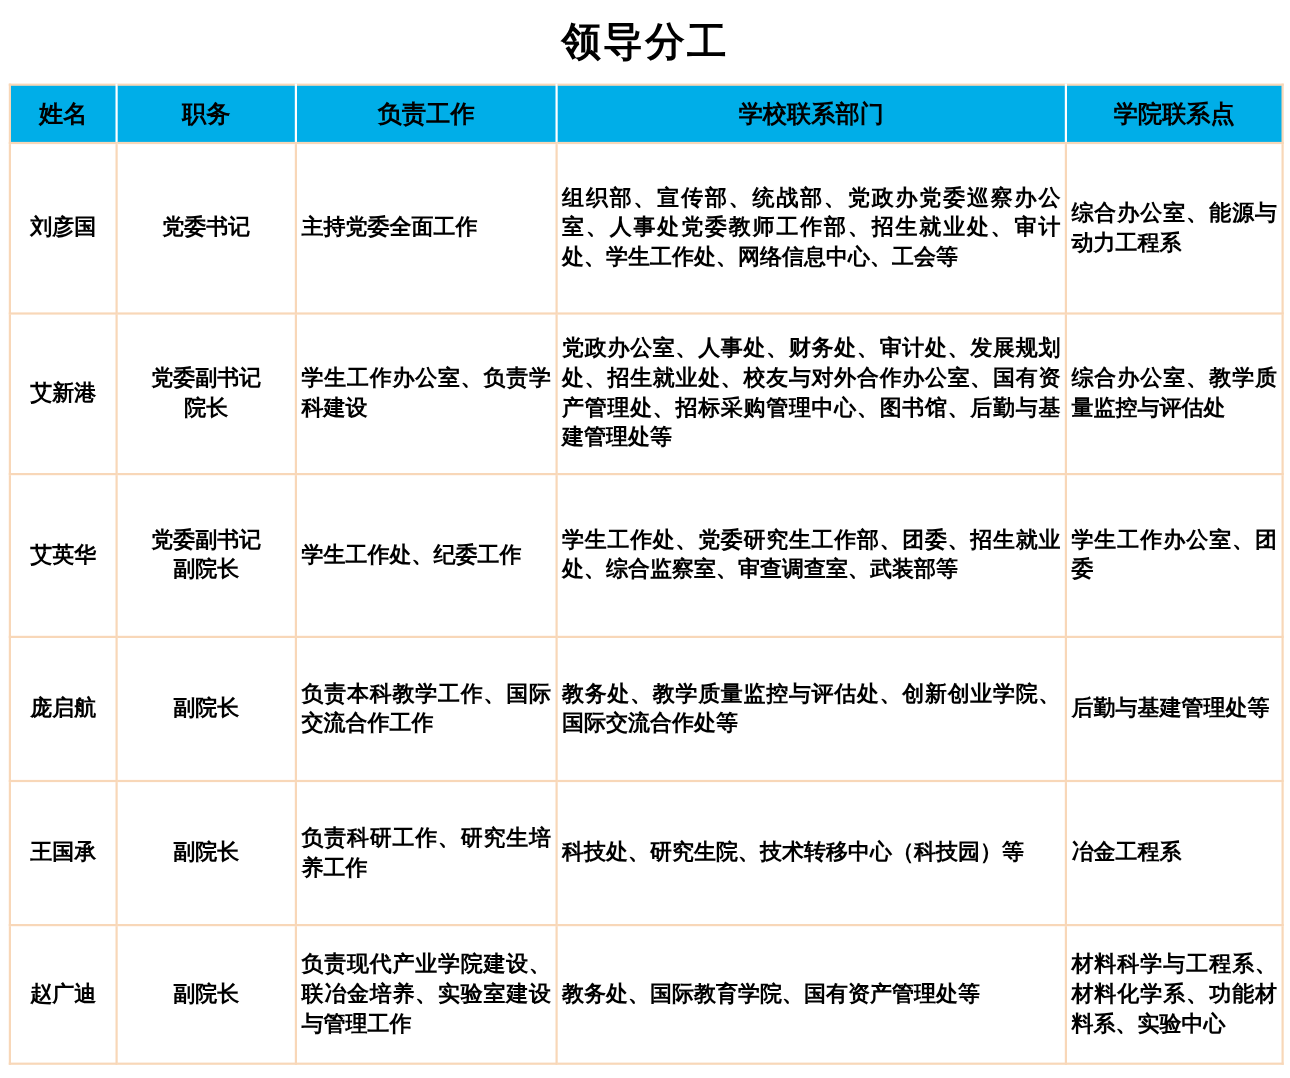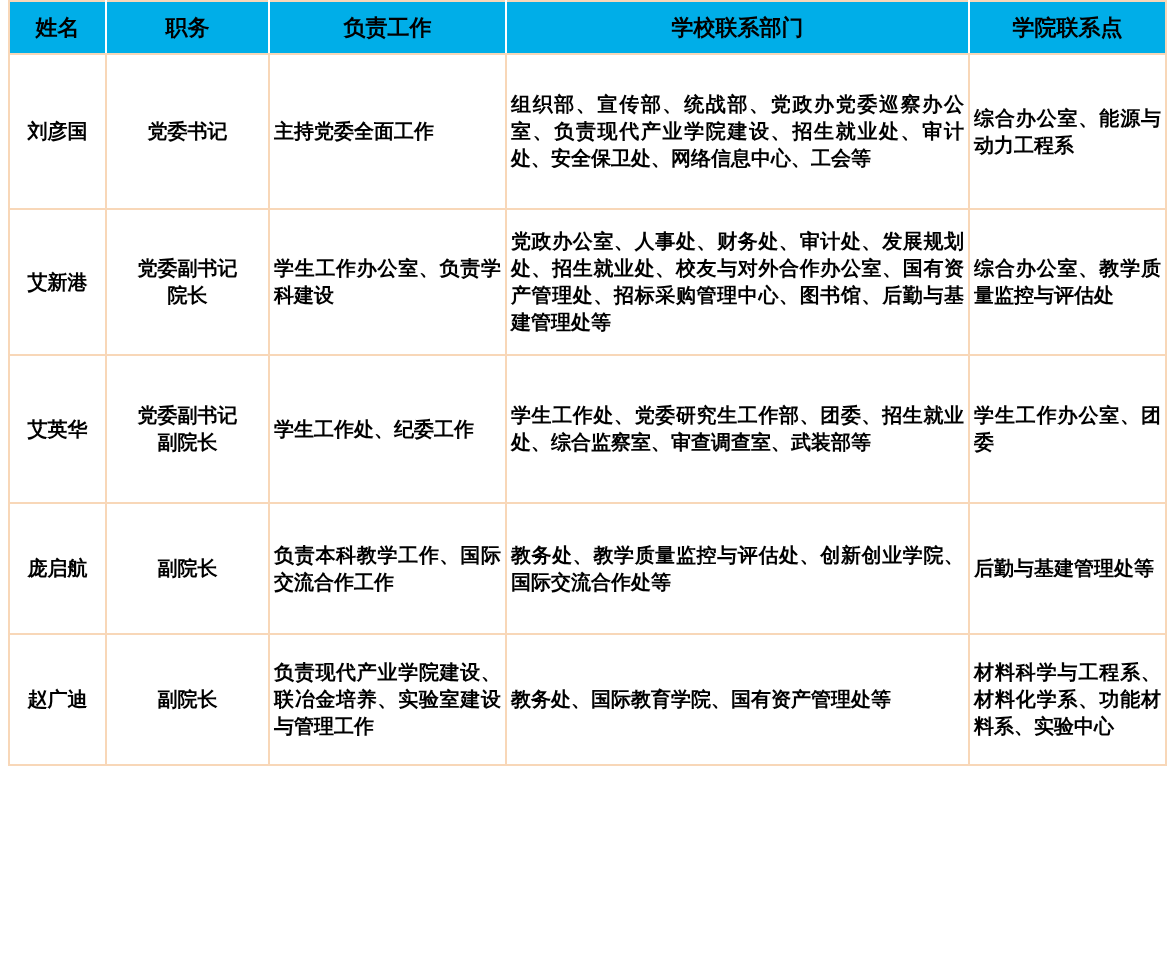--- a/index.html
+++ b/index.html
@@ -76,20 +76,21 @@
   tbody tr:nth-child(3) { height: 148px; }
   tbody tr:nth-child(4) { height: 131px; margin-left: 39px; }
   tbody tr:nth-child(5) { height: 131px; }
   tbody tr:nth-child(6) { height: 126px; }
 </style>
 </head>
 <body>
 
 <div class="page">
 
+  <h1 class="title">领导分工</h1>
 
   <table class="leadership">
     <colgroup>
       <col class="c-name">
       <col class="c-position">
       <col class="c-duty">
       <col class="c-school">
       <col class="c-college">
     </colgroup>
     <thead>
@@ -99,21 +100,21 @@
         <th>负责工作</th>
         <th>学校联系部门</th>
         <th>学院联系点</th>
       </tr>
     </thead>
     <tbody>
       <tr>
         <td class="name">刘彦国</td>
         <td class="position">党委书记</td>
         <td class="duty">主持党委全面工作</td>
-        <td class="school">组织部、宣传部、统战部、党政办党委巡察办公室、负责现代产业学院建设、招生就业处、审计处、安全保卫处、网络信息中心、工会等</td>
+        <td class="school">组织部、宣传部、统战部、党政办党委巡察办公室、人事处党委教师工作部、招生就业处、审计处、学生工作处、网络信息中心、工会等</td>
         <td class="college">综合办公室、能源与动力工程系</td>
       </tr>
       <tr>
         <td class="name">艾新港</td>
         <td class="position">党委副书记
 院长</td>
         <td class="duty">学生工作办公室、负责学科建设</td>
         <td class="school">党政办公室、人事处、财务处、审计处、发展规划处、招生就业处、校友与对外合作办公室、国有资产管理处、招标采购管理中心、图书馆、后勤与基建管理处等</td>
         <td class="college">综合办公室、教学质量监控与评估处</td>
       </tr>
@@ -126,20 +127,27 @@
         <td class="college">学生工作办公室、团委</td>
       </tr>
       <tr>
         <td class="name">庞启航</td>
         <td class="position">副院长</td>
         <td class="duty">负责本科教学工作、国际交流合作工作</td>
         <td class="school">教务处、教学质量监控与评估处、创新创业学院、国际交流合作处等</td>
         <td class="college">后勤与基建管理处等</td>
       </tr>
       <tr>
+        <td class="name">王国承</td>
+        <td class="position">副院长</td>
+        <td class="duty">负责科研工作、研究生培养工作</td>
+        <td class="school">科技处、研究生院、技术转移中心（科技园）等</td>
+        <td class="college">冶金工程系</td>
+      </tr>
+      <tr>
         <td class="name">赵广迪</td>
         <td class="position">副院长</td>
         <td class="duty">负责现代产业学院建设、联冶金培养、实验室建设与管理工作</td>
         <td class="school">教务处、国际教育学院、国有资产管理处等</td>
         <td class="college">材料科学与工程系、材料化学系、功能材料系、实验中心</td>
       </tr>
     </tbody>
   </table>
 
 </div>

